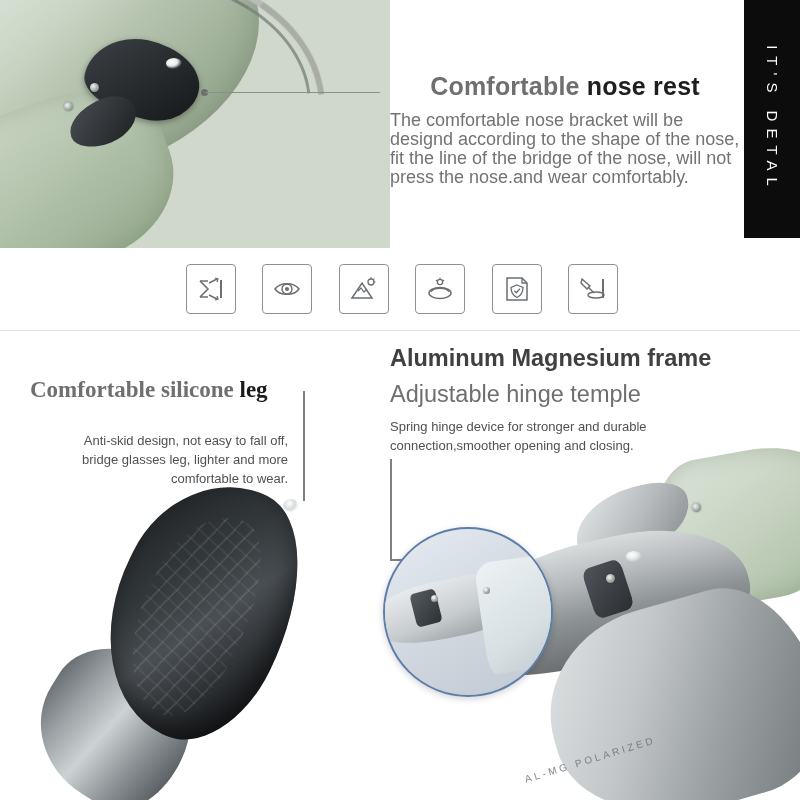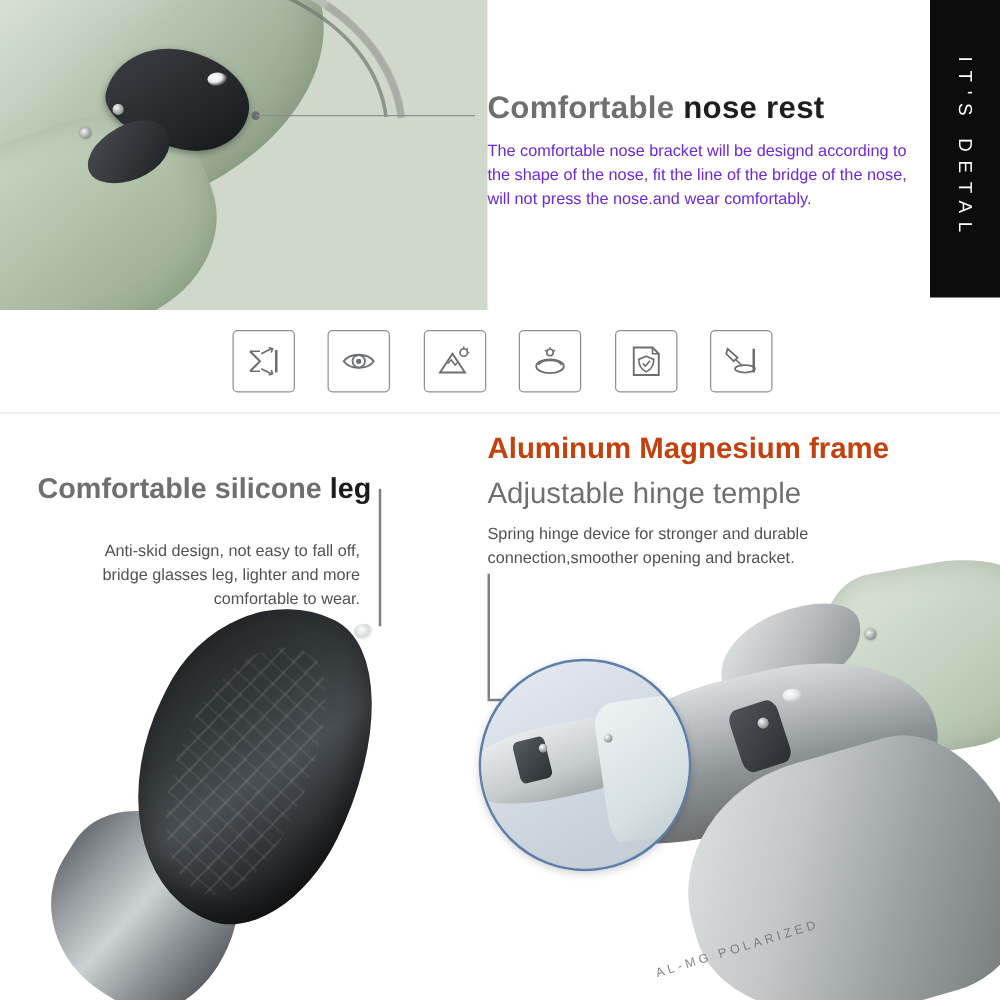--- a/index.html
+++ b/index.html
@@ -167,27 +167,28 @@
     position: absolute;
     left: 390px; top: 72px;
     width: 350px;
   }
   .head-1 {
     font-size: 25px;
     color: #6f6f6f;
     font-weight: 700;
     margin: 0 0 10px 0;
     letter-spacing: .2px;
+    text-align: center;
   }
   .head-1 .dark {
     color: #1e1e1e;
   }
   .body-1 {
-    font-size: 13px;
-    color: #6d28d9;
+    font-size: 18px;
+    color: #737373;
     line-height: 19px;
     margin: 0;
   }
 
   
   .icon-row {
     position: absolute;
     left: 186px; top: 262px;
     width: 432px;
     height: 54px;
@@ -226,38 +227,39 @@
     overflow: hidden;
   }
 
   .head-left {
     position: absolute;
     left: 30px; top: 46px;
     font-size: 23px;
     font-weight: 700;
     color: #6f6f6f;
     white-space: nowrap;
+    font-family: Liberation Serif, serif;
   }
   .head-left .dark { color: #1b1b1b; }
   .body-left {
     position: absolute;
     left: 58px; top: 100px;
     width: 230px;
     text-align: right;
     font-size: 13px;
     line-height: 19px;
     color: #4e5254;
   }
 
   .head-right-1 {
     position: absolute;
     left: 390px; top: 14px;
     font-size: 23.5px;
     font-weight: 700;
-    color: #c2410c;
+    color: #404040;
     white-space: nowrap;
   }
   .head-right-2 {
     position: absolute;
     left: 390px; top: 50px;
     font-size: 23.5px;
     font-weight: 400;
     color: #6f6f6f;
     white-space: nowrap;
   }
@@ -559,21 +561,21 @@
 
     <div class="head-left">
       <span>Comfortable silicone</span>
       <span class="dark">leg</span>
     </div>
     <div class="body-left">Anti-skid design, not easy to fall off, bridge glasses leg, lighter and more comfortable to wear.</div>
     <div class="vline-1"></div>
 
     <div class="head-right-1">Aluminum Magnesium frame</div>
     <div class="head-right-2">Adjustable hinge temple</div>
-    <div class="body-right">Spring hinge device for stronger and durable connection,smoother opening and bracket.</div>
+    <div class="body-right">Spring hinge device for stronger and durable connection,smoother opening and closing.</div>
     <div class="vline-2"></div>
     <div class="hline-2"></div>
 
     <div class="photo-temple">
       <div class="temple-metal"></div>
       <div class="temple-rubber"></div>
       <div class="temple-tread"></div>
       <div class="temple-tip-hl"></div>
     </div>
 

